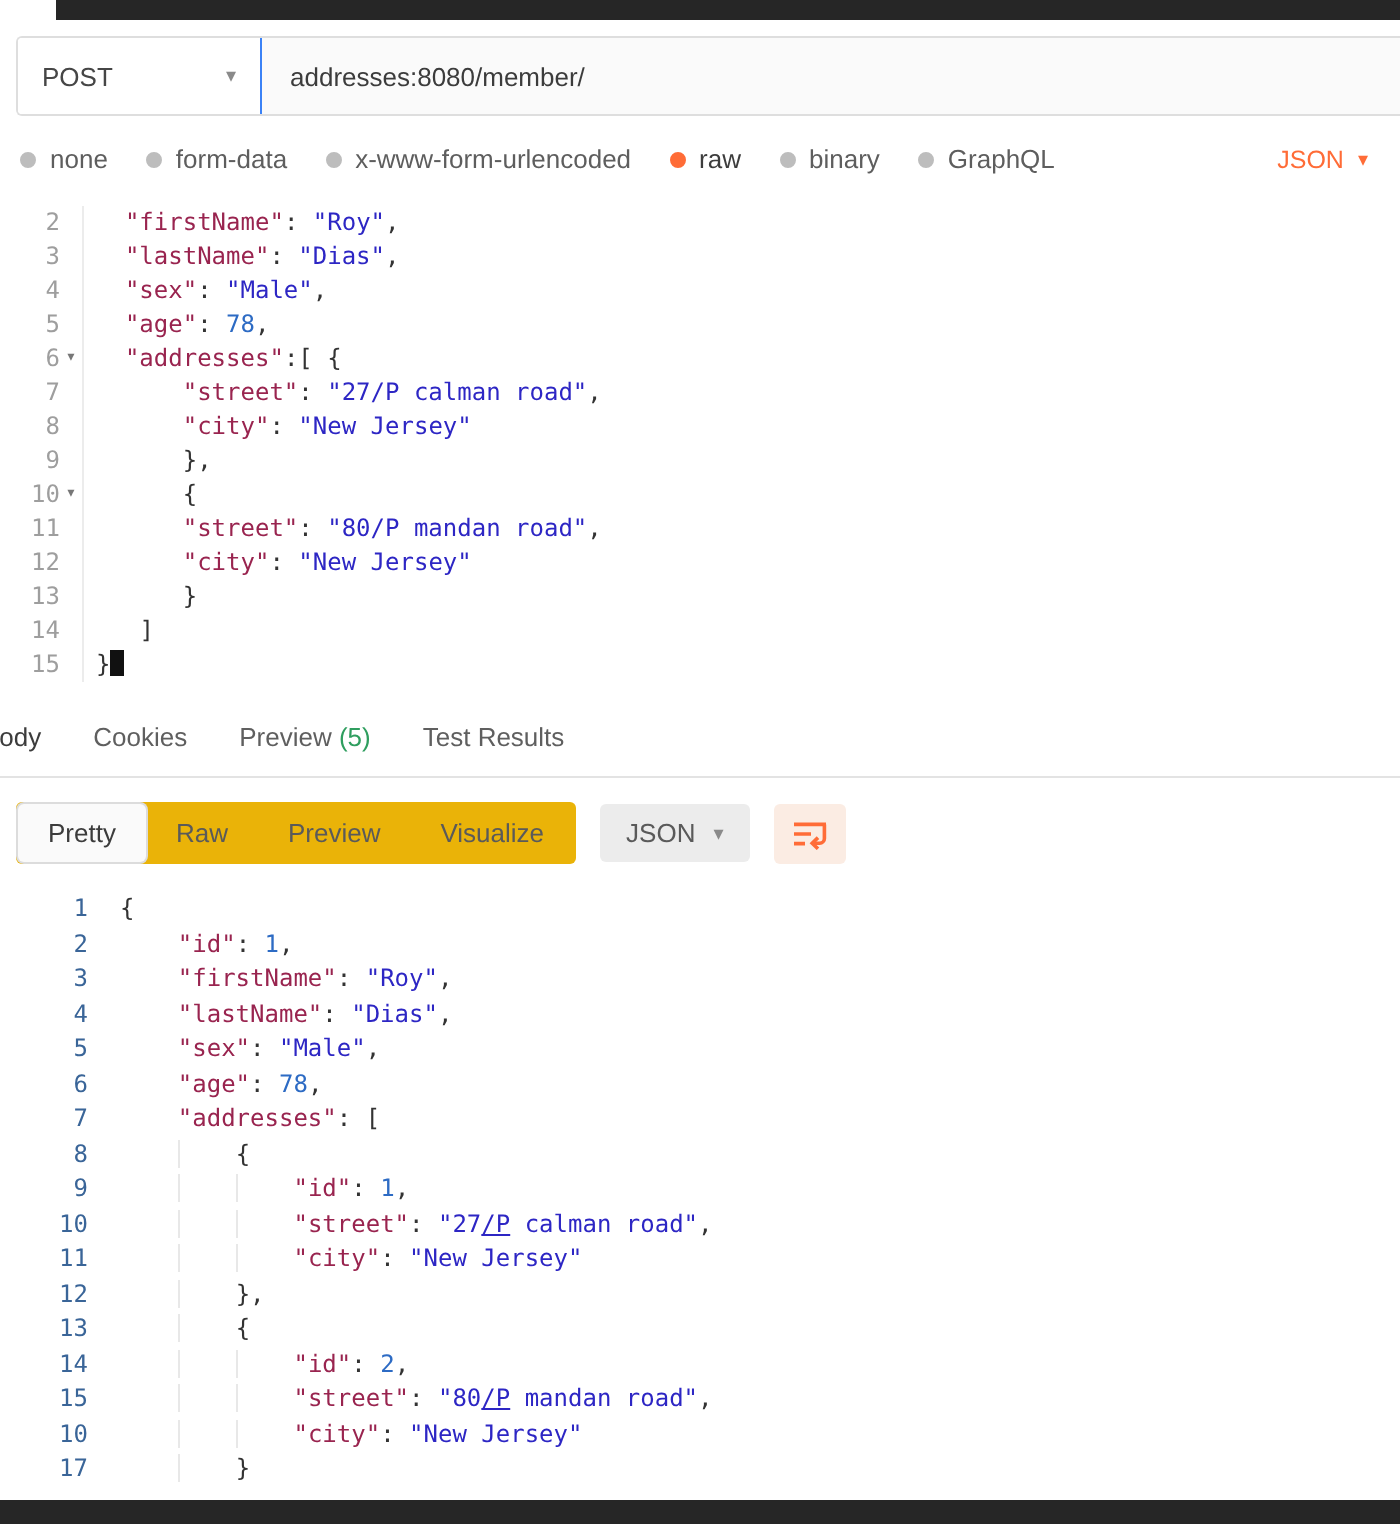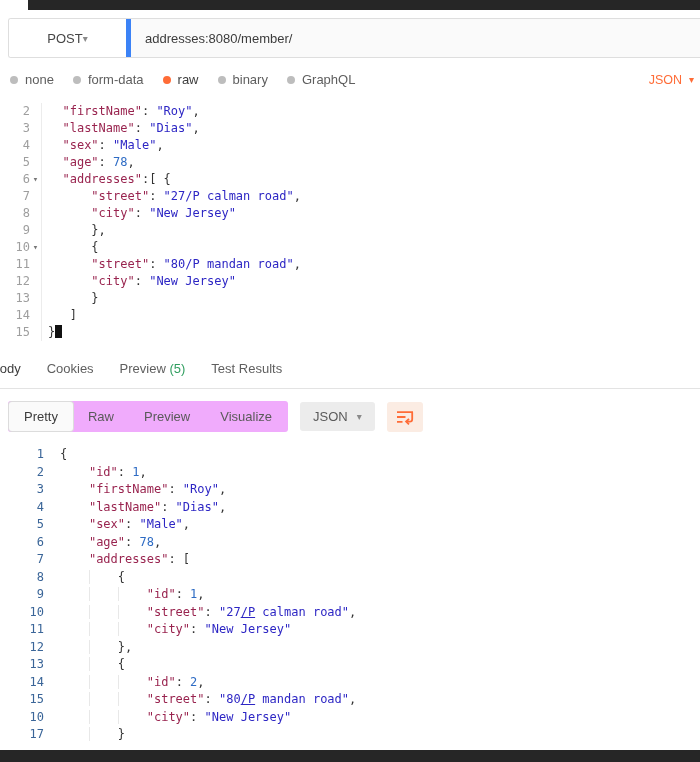--- a/index.html
+++ b/index.html
@@ -15,28 +15,28 @@
     --accent:#ff6c37; --key:#99244f; --str:#2d26c4; --num:#2d6bc4;
     --pun:#333333; --ln-req:#9e9e9e; --ln-resp:#3a6598; --green:#2f9e5f;
   }
   .top-strip{ height:10px; background:#262626; margin-left:28px; }
   .bottom-strip{ position:absolute; bottom:0; left:0; right:0; height:12px; background:#262626; }
 
   
   .url-row{ display:flex; margin:8px 0 0 8px; height:40px;
     border:1px solid #dedede; border-right:none; border-radius:3px 0 0 3px; overflow:hidden; }
   .method-select{ width:122px; background:#fff; display:flex; align-items:center;
-    justify-content:center; padding:0 12px; border-right:5px solid #3b82f6;
+    justify-content:space-between; padding:0 12px; border-right:1px solid #3b82f6;
     font-size:13px; color:#464646; cursor:pointer; }
   .method-select .caret{ color:#8a8a8a; font-size:10px; }
   .url-field{ flex:1; background:#fafafa; display:flex; align-items:center;
     padding-left:14px; font-size:13px; color:#3c3c3c; }
 
   
-  .body-type-row{ display:flex; align-items:center; gap:19px; padding:14px 2px 12px 10px; }
+  .body-type-row{ display:flex; align-items:center; gap:19px; padding:14px 12px 12px 10px; }
   .bt{ display:flex; align-items:center; gap:7px; cursor:pointer; }
   .dot{ width:6px; height:6px; border-radius:50%; background:#fff; border:4px solid #bdbdbd; }
   .bt.selected .dot{ border-color:var(--accent); }
   .bt span.lbl{ font-size:13px; color:#5e5e5e; }
   .bt.selected span.lbl{ color:#3d3d3d; }
   .raw-lang{ margin-left:auto; display:flex; align-items:center; gap:7px;
     color:var(--accent); font-size:12.5px; cursor:pointer; padding-right:4px; }
   .raw-lang .caret{ font-size:10px; }
 
   
@@ -61,21 +61,21 @@
 
   
   .resp-tabs{ display:flex; gap:26px; margin-left:-9px; padding:20px 0 12px 0; }
   .resp-tab{ font-size:13px; color:#5f5f5f; cursor:pointer; }
   .resp-tab.selected{ color:#3c3c3c; }
   .resp-tab .badge{ color:var(--green); }
   .divider{ height:1px; background:#e3e3e3; }
 
   
   .view-row{ display:flex; align-items:center; gap:12px; padding:12px 8px; }
-  .seg{ display:flex; background:#f0abfc; border-radius:3px; padding:1px; }
+  .seg{ display:flex; background:#eab308; border-radius:3px; padding:1px; }
   .seg-item{ font-size:13px; color:#5a5a5a; padding:7px 15px; cursor:pointer; border-radius:3px; }
   .seg-item.selected{ background:#fafafa; box-shadow:0 0 0 1px #dcdcdc; color:#3c3c3c; }
   .json-dd{ display:flex; align-items:center; gap:9px; background:#ececec; border-radius:3px;
     padding:7px 13px; font-size:13px; color:#5a5a5a; cursor:pointer; }
   .json-dd .caret{ font-size:10px; color:#8a8a8a; }
   .wrap-btn{ width:36px; height:30px; background:#fbece3; border:none; border-radius:3px;
     display:flex; align-items:center; justify-content:center; cursor:pointer; }
   .response{ margin-top:2px; }
 </style>
 </head>
@@ -95,20 +95,24 @@
 
 <div class="body-type-row">
 
   <div class="bt">
       <span class="dot"></span>
       <span class="lbl">none</span>
     </div>
     <div class="bt">
       <span class="dot"></span>
       <span class="lbl">form-data</span>
+    </div>
+    <div class="bt">
+      <span class="dot"></span>
+      <span class="lbl">x-www-form-urlencoded</span>
     </div>
     <div class="bt selected">
       <span class="dot"></span>
       <span class="lbl">raw</span>
     </div>
     <div class="bt">
       <span class="dot"></span>
       <span class="lbl">binary</span>
     </div>
     <div class="bt">

